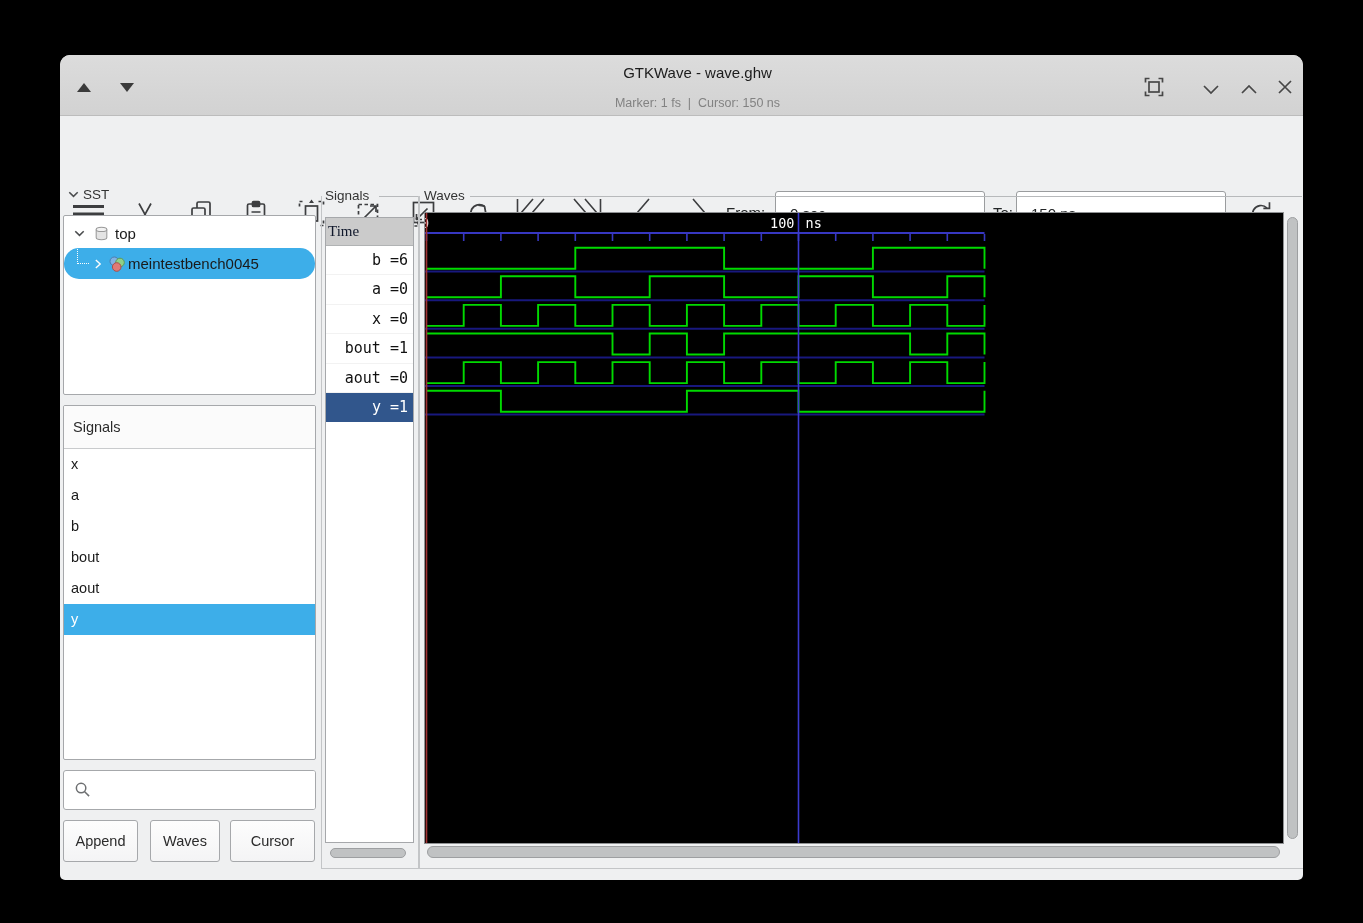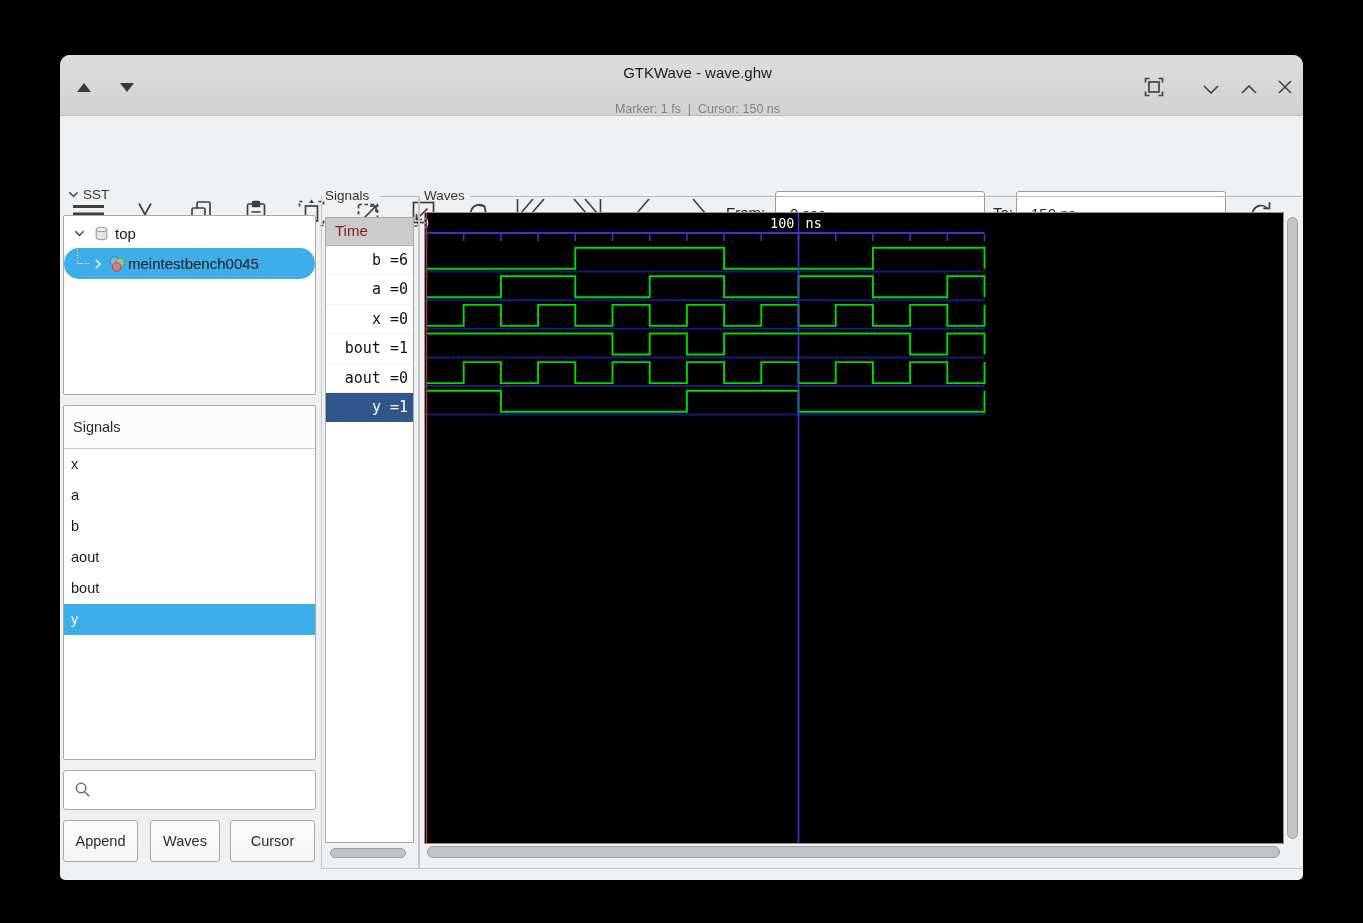--- a/index.html
+++ b/index.html
@@ -12,21 +12,21 @@
     background:#eff0f1;border-radius:10px 10px 5px 5px;overflow:hidden;
   }
   
   .titlebar{position:absolute;left:0;top:0;width:1243px;height:60px;
     background:linear-gradient(180deg,#dcdcdc,#d2d2d2);border-bottom:1px solid #bcbcbc;}
   .tb-tri{position:absolute;top:28px;width:0;height:0;cursor:default;}
   .tb-tri.up{left:17px;border-left:7px solid transparent;border-right:7px solid transparent;border-bottom:9px solid #3a3a3a;}
   .tb-tri.down{left:60px;border-left:7px solid transparent;border-right:7px solid transparent;border-top:9px solid #3a3a3a;}
   .title-wrap{position:absolute;left:0;top:9px;width:100%;text-align:center;padding-left:16px;}
   .title-main{font-size:15px;color:#1c1c1c;}
-  .title-sub{font-size:12.5px;color:#828282;margin-top:21px;white-space:pre;}
+  .title-sub{font-size:12.5px;color:#828282;margin-top:15px;white-space:pre;}
   .tb-ico{position:absolute;top:21px;width:22px;height:22px;color:#474747;}
   .tb-ico svg{width:100%;height:100%;}
   
   .toolbar{position:absolute;left:0;top:61px;width:1243px;height:69px;background:#eff0f1;}
   .ti{position:absolute;color:#3d3e40;}
   .ti svg{display:block;}
   .tb-label{position:absolute;top:88px;font-size:15px;color:#232627;}
   .tb-input{position:absolute;top:75px;height:44px;width:210px;box-sizing:border-box;
     border:1px solid #9a9c9e;border-radius:3px;background:#fff;font-size:15px;color:#232627;
     padding:0 0 0 14px;outline:none;font-family:"Liberation Sans",sans-serif;}
@@ -46,22 +46,22 @@
     display:flex;align-items:center;padding-left:9px;font-size:14.5px;color:#2b2b2b;}
   .left-row{height:31px;line-height:31px;padding-left:7px;font-size:14.5px;color:#1a1a1a;}
   .left-row.selected{background:var(--sel);color:#fff;}
   .search-ico{position:absolute;left:14px;top:726px;width:17px;height:17px;color:#6d6f71;}
   .btn{position:absolute;top:765px;height:42px;background:linear-gradient(180deg,#fdfdfd,#f4f4f5);
     border:1px solid #a6a8ab;border-radius:3px;font-size:14.5px;color:#2b2b2b;
     display:flex;align-items:center;justify-content:center;box-sizing:border-box;cursor:default;}
   
   .mid-list{position:absolute;left:265px;top:162px;width:89px;height:626px;background:#fff;
     border:1px solid #a6a8ab;box-sizing:border-box;overflow:hidden;}
-  .time-header{height:26.5px;line-height:26.5px;background:var(--timehdr);color:#7f1d1d;
-    font-family:Liberation Sans, sans-serif;font-size:15px;padding-left:9px;border-bottom:1px solid #b1b3b4;}
+  .time-header{height:26.5px;line-height:26.5px;background:var(--timehdr);color:#0f172a;
+    font-family:Liberation Serif, serif;font-size:15px;padding-left:2px;border-bottom:1px solid #b1b3b4;}
   .mid-row{height:28.6px;line-height:28.6px;text-align:right;padding-right:5px;
     font-family:"DejaVu Sans Mono",monospace;font-size:15px;color:#111;border-bottom:1px solid rgba(0,0,0,0.05);}
   .mid-row.selected{background:var(--wavesel);color:#fff;border-bottom:none;}
   
   .wave-canvas{position:absolute;left:364px;top:157px;width:858px;height:630px;background:#000;
     border:1px solid #8f9193;box-sizing:content-box;overflow:hidden;}
   
   .sb{position:absolute;background:#c0c2c3;border:1px solid #9d9fa1;border-radius:6px;box-sizing:border-box;}
 </style>
 </head>
@@ -217,22 +217,22 @@
   </div>
 
   <div class="white-box" style="left:3px;top:350px;width:253px;height:355px;">
     <div class="sig-header">
       <span>Signals</span>
     </div>
     <div id="left-rows">
         <div class="left-row">x</div>
         <div class="left-row">a</div>
         <div class="left-row">b</div>
+        <div class="left-row">bout</div>
         <div class="left-row">aout</div>
-        <div class="left-row">bout</div>
         <div class="left-row selected">y</div>
       </div>
   </div>
 
   <div class="white-box" style="left:3px;top:715px;width:253px;height:40px;border-radius:3px;">
     <input style="position: absolute; left: 32px; top: 0px; width: 215px; height: 38px; border: none; outline: none; font-size: 14px; font-family: &quot;Liberation Sans&quot;, sans-serif;" value="">
   </div>
   <div class="search-ico">
     <svg viewBox="0 0 18 18" stroke="currentColor" fill="none" stroke-width="1.6">
         <circle cx="7.5" cy="7.5" r="5"></circle>

